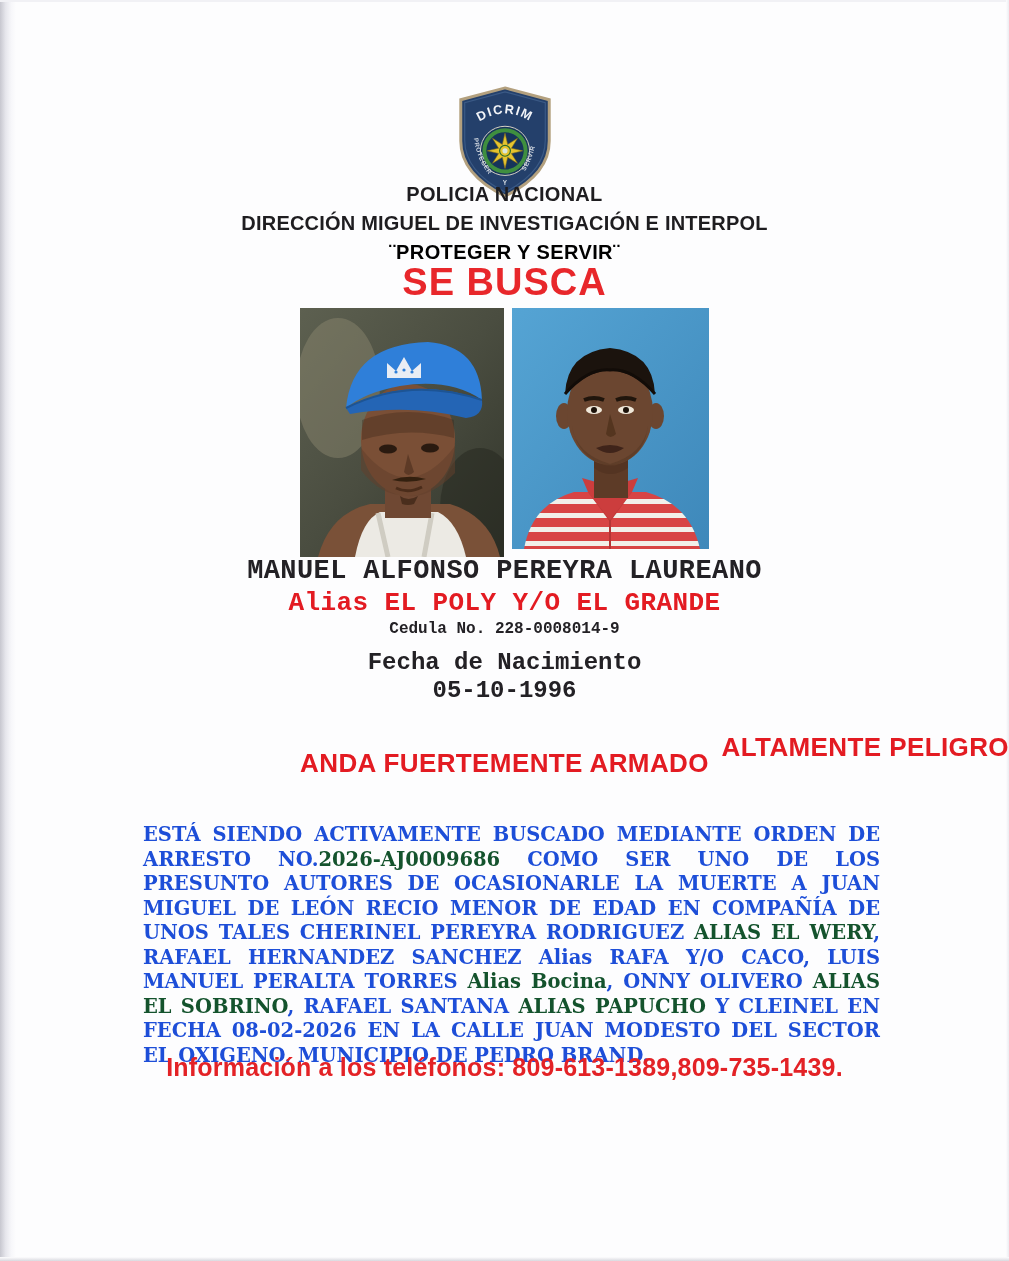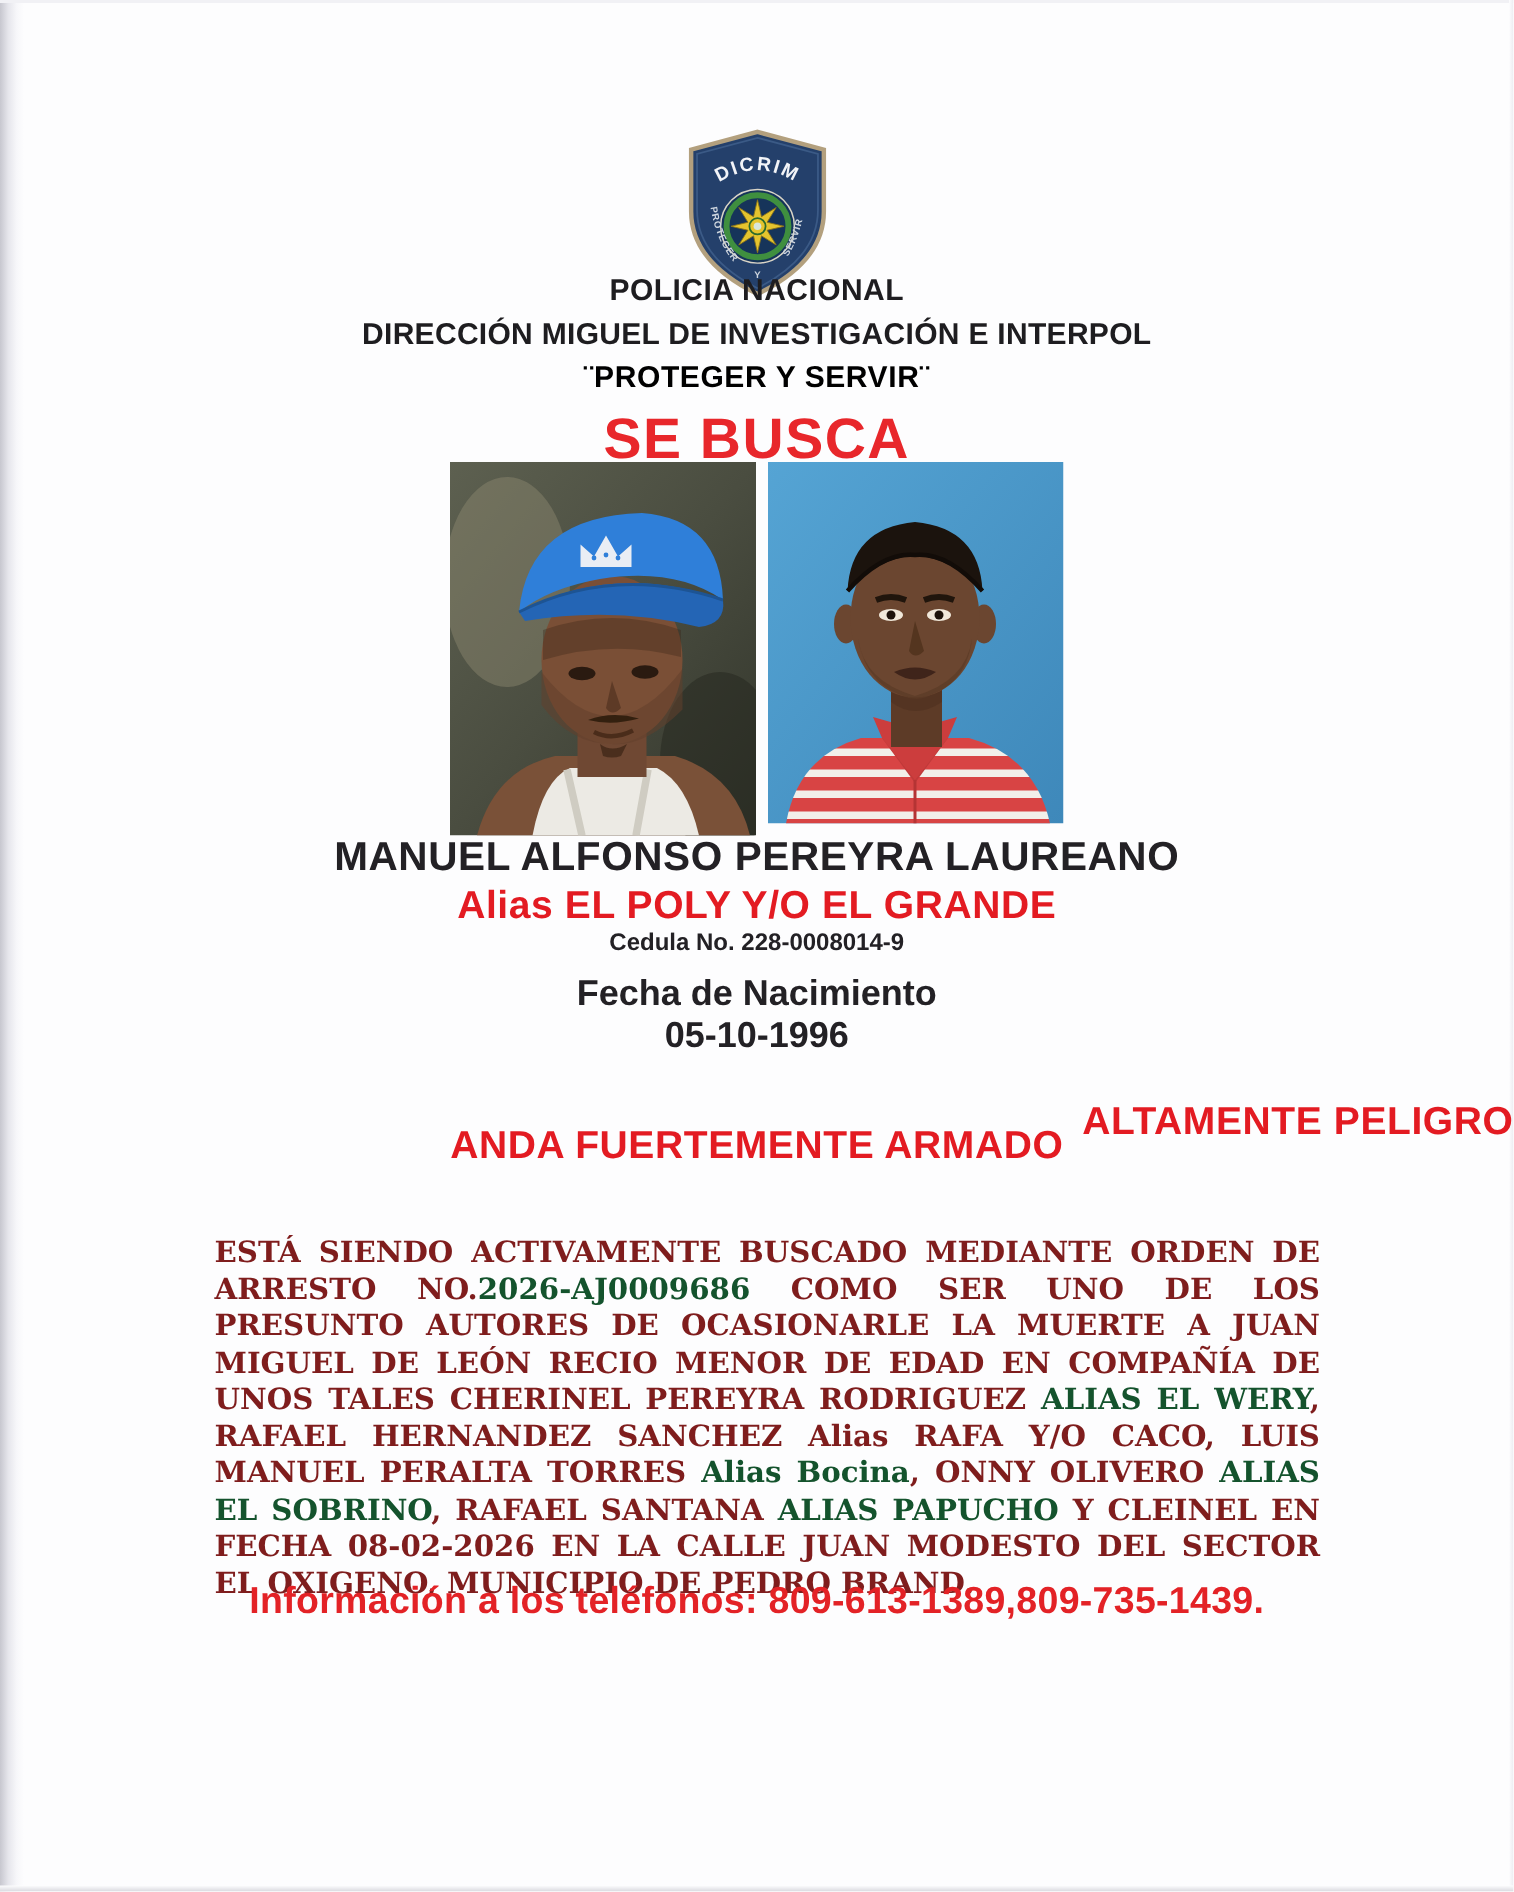--- a/index.html
+++ b/index.html
@@ -17,39 +17,39 @@
   .edge-top { position:absolute; left:0; top:0; width:100%; height:2px; background:#f1f1f5; }
 
   .cline { position:absolute; left:0; width:100%; text-align:center; white-space:nowrap; }
 
   .badge-wrap { position:absolute; left:0; top:84px; width:100%; text-align:center; }
   .badge-svg { width:106px; height:116px; }
 
   .org    { top:183px; font-weight:700; font-size:20px; color:#1e1d20; letter-spacing:.3px;text-align:center; }
   .dept   { top:212px; font-weight:700; font-size:20px; color:#1e1d20; letter-spacing:.2px; }
   .motto  { top:241px; font-weight:700; font-size:20px; color:#000000; letter-spacing:.4px; }
-  .wanted { top:272px; font-weight:700; font-size:38px; color:#e8272b; letter-spacing:1px; }
+  .wanted { top:261px; font-weight:700; font-size:38px; color:#e8272b; letter-spacing:1px; }
 
   .photos { position:absolute; left:300px; top:308px; display:flex; gap:8px; align-items:flex-start; }
   .photo  { display:block; }
 
-  .serifline { font-family:Liberation Sans, sans-serif; font-weight:700; color:#232125; }
+  .serifline { font-family:Liberation Mono, monospace; font-weight:700; color:#232125; }
   .name      { top:556px; font-size:27px; letter-spacing:.4px; }
   .alias     { top:588px; font-size:26px; color:#e31b22; letter-spacing:.4px; }
   .cedula    { top:620px; font-size:16px; }
   .birthlab  { top:649px; font-size:24px; }
   .birthdate { top:677px; font-size:24px; }
 
   .warn1 { top:732px; font-weight:700; font-size:26px; color:#e31b22; letter-spacing:.4px;text-align:right; }
   .warn2 { top:748px; font-weight:700; font-size:26px; color:#e31b22; letter-spacing:.4px; }
 
   .paragraph { position:absolute; left:143px; top:823px; width:737px;
     font-family:"DejaVu Serif", serif; font-weight:700; font-size:19.5px;
     line-height:24.5px; text-align:justify; color:#232125; }
-  .seg-black { color:#7f1d1d;margin-top:16px; }
+  .seg-black { color:#1d4ed8;margin-top:16px; }
   .seg-red   { color:#14532d; }
 
   .phones { top:1053px; font-weight:700; font-size:25px; color:#e32226; letter-spacing:.2px; }
 </style>
 </head>
 <body>
 
 <div class="page">
   <div class="edge-left"></div>
   <div class="edge-top"></div>

